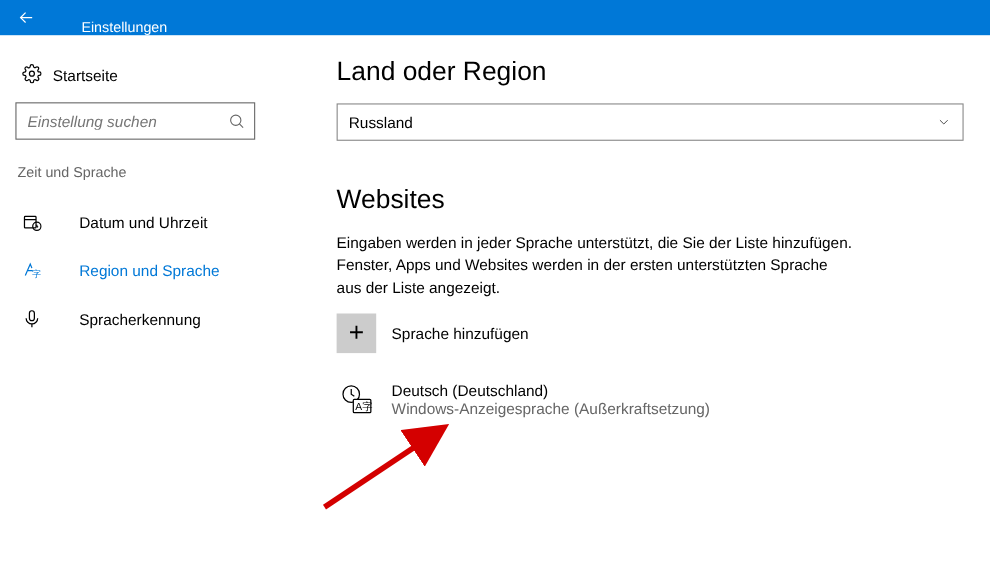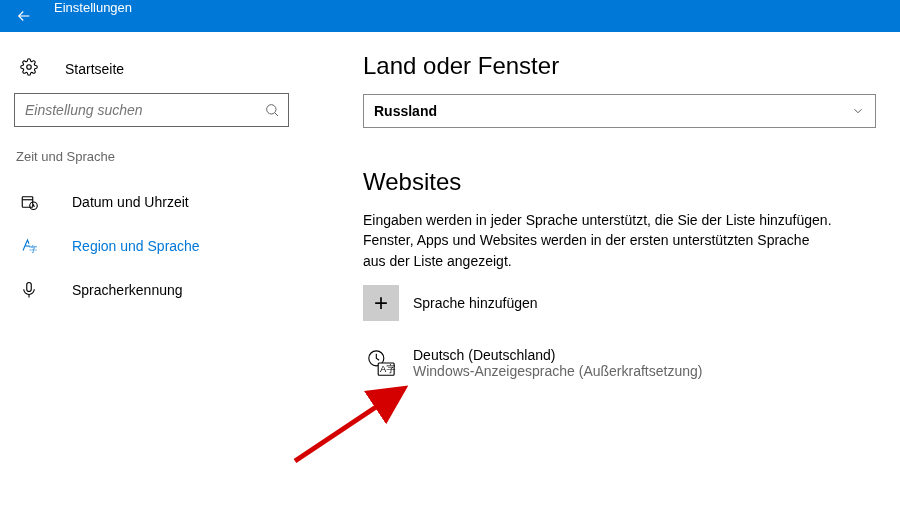--- a/index.html
+++ b/index.html
@@ -11,22 +11,23 @@
     width: 900px;
     height: 511px;
     overflow: hidden;
     position: relative;
   }
   .titlebar {
     background: #0078d7;
     color: #fff;
     height: 32px;
     display: flex;
-    align-items: flex-start;
+    align-items: flex-end;
     padding: 0 0 0 0;
+    gap: 20px;
   }
   .back-btn {
     width: 48px;
     height: 32px;
     display: flex;
     align-items: center;
     justify-content: center;
     cursor: pointer;
   }
   .title-text {
@@ -37,21 +38,21 @@
     display: flex;
     height: calc(100% - 32px);
   }
   .sidebar {
     width: 322px;
     padding: 18px 14px 0 14px;
   }
   .home-row {
     display: flex;
     align-items: center;
-    gap: 27px;
+    gap: 10px;
     padding: 8px 2px 14px 6px;
     cursor: pointer;
   }
   .search-box {
     border: 1px solid #666;
     height: 34px;
     display: flex;
     align-items: center;
     padding: 0 8px 0 10px;
     margin-bottom: 22px;
@@ -96,29 +97,28 @@
     margin-bottom: 14px;
   }
   .main p.desc {
     font-size: 14px;
     line-height: 1.45;
     margin-bottom: 14px;
     max-width: 470px;
   }
   .dropdown {
     border: 1px solid #888;
-    width: 513px;
+    width: 570px;
     height: 34px;
     display: flex;
     align-items: center;
     justify-content: space-between;
     padding: 0 10px;
     cursor: pointer;
     margin-bottom: 40px;
-    font-weight: bold;
   }
   .add-row {
     display: flex;
     align-items: center;
     gap: 14px;
     cursor: pointer;
     margin-bottom: 24px;
   }
   .plus-box {
     width: 36px;
@@ -218,21 +218,21 @@
             <rect x="9" y="2" width="6" height="12" rx="3"></rect>
             <path d="M5 11a7 7 0 0 0 14 0"></path>
             <line x1="12" y1="18" x2="12" y2="22"></line>
           </svg>
       </span>
       <span>Spracherkennung</span>
     </div>
   </div>
 
   <div class="main">
-    <h2>Land oder Fenster</h2>
+    <h2>Land oder Region</h2>
     <div class="dropdown">
       <span>Russland</span>
       <svg width="14" height="14" viewBox="0 0 24 24" fill="none" stroke="#444" stroke-width="1.5">
           <path d="M6 9l6 6 6-6"></path>
         </svg>
     </div>
 
     <h2>Websites</h2>
     <p class="desc">Eingaben werden in jeder Sprache unterstützt, die Sie der Liste hinzufügen. Fenster, Apps und Websites werden in der ersten unterstützten Sprache aus der Liste angezeigt.</p>
 

